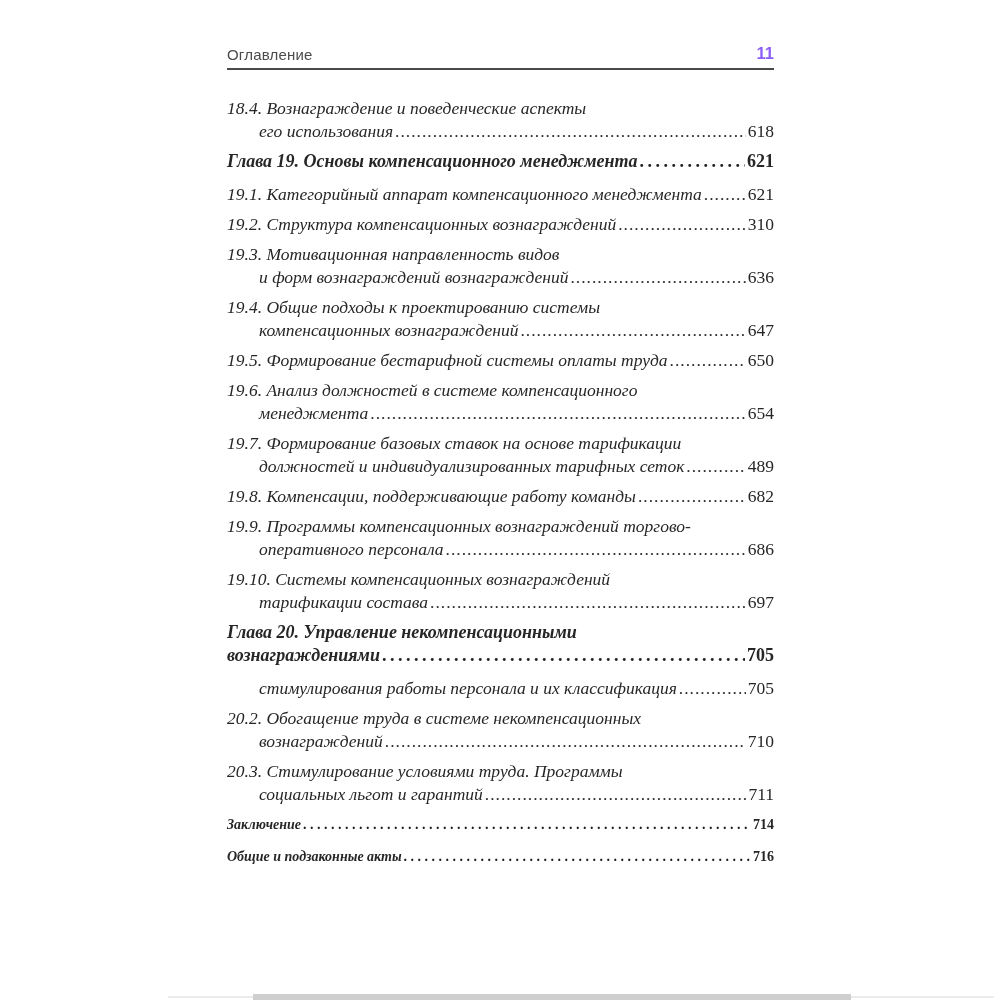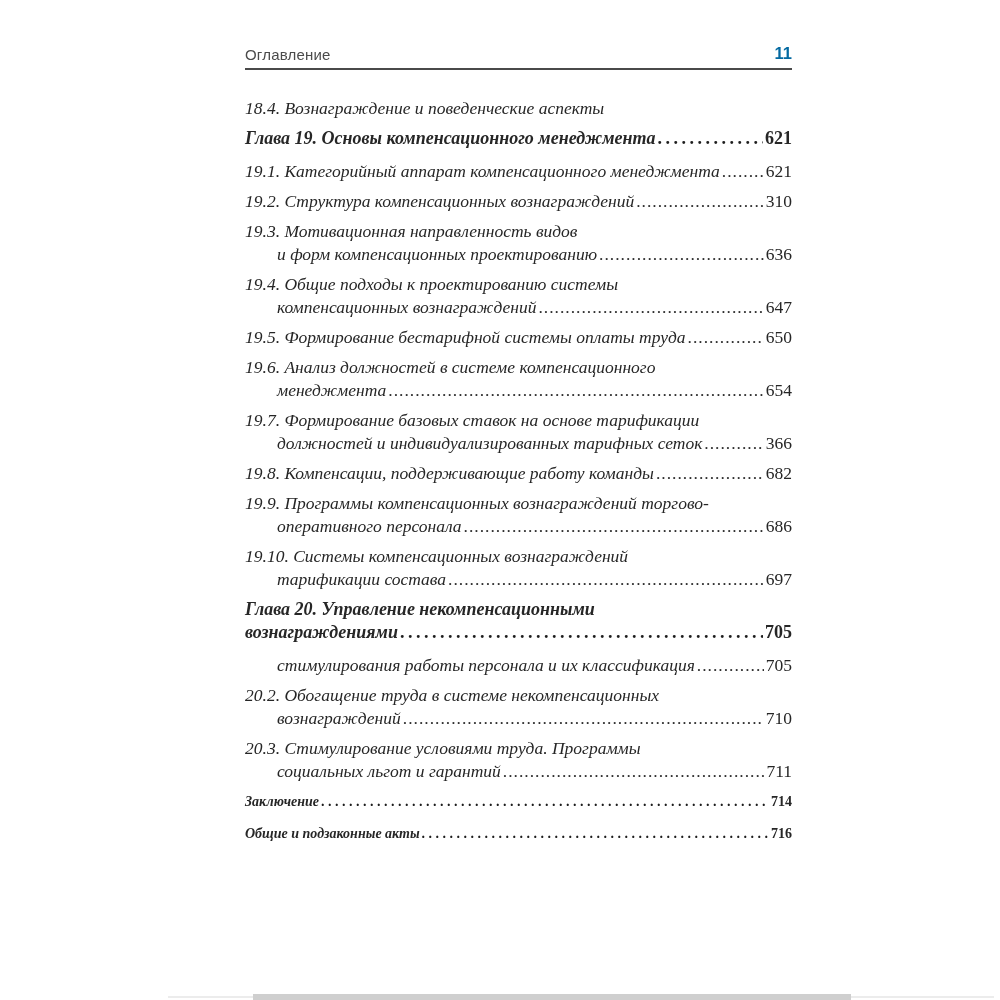--- a/index.html
+++ b/index.html
@@ -10,42 +10,42 @@
   body {
     width: 1000px;
     height: 1000px;
     position: relative;
     overflow: hidden;
     font-family: "Liberation Serif", serif;
     color: #262626;
   }
   .page-column {
     position: absolute;
-    left: 245px;
+    left: 227px;
     top: 44px;
     width: 547px;
   }
   
   .running-header {
     display: flex;
     justify-content: space-between;
     align-items: flex-end;
     border-bottom: 2px solid #4a4a4a;
     padding-bottom: 5px;
     font-family: "Liberation Sans", sans-serif;
   }
   .running-title {
     font-size: 15px;
     color: #4b4b4b;
     letter-spacing: 0.2px;
   }
   .running-page {
     font-size: 16.5px;
     font-weight: bold;
-    color: #0369a1;
+    color: #8b5cf6;
   }
   
   .toc {
     margin-top: 27px;
   }
   .entry {
     margin-bottom: 7px;
     font-size: 17.5px;
     line-height: 23px;
   }
@@ -118,20 +118,25 @@
 <div class="page-column">
   <div class="running-header">
     <span class="running-title">Оглавление</span>
     <span class="running-page">11</span>
   </div>
   <div class="toc" id="toc">
       <div class="entry section">
         <div class="row">
           <span class="txt">18.4. Вознаграждение и поведенческие аспекты</span>
         </div>
+        <div class="row cont">
+          <span class="txt">его использования</span>
+          <span class="dots"></span>
+          <span class="pg">618</span>
+        </div>
       </div>
       <div class="entry chapter">
         <div class="row">
           <span class="txt">Глава 19. Основы компенсационного менеджмента</span>
           <span class="dots"></span>
           <span class="pg">621</span>
         </div>
       </div>
       <div class="entry section">
         <div class="row">
@@ -145,21 +150,21 @@
           <span class="txt">19.2. Структура компенсационных вознаграждений</span>
           <span class="dots"></span>
           <span class="pg">310</span>
         </div>
       </div>
       <div class="entry section">
         <div class="row">
           <span class="txt">19.3. Мотивационная направленность видов</span>
         </div>
         <div class="row cont">
-          <span class="txt">и форм компенсационных проектированию</span>
+          <span class="txt">и форм вознаграждений вознаграждений</span>
           <span class="dots"></span>
           <span class="pg">636</span>
         </div>
       </div>
       <div class="entry section">
         <div class="row">
           <span class="txt">19.4. Общие подходы к проектированию системы</span>
         </div>
         <div class="row cont">
           <span class="txt">компенсационных вознаграждений</span>
@@ -184,21 +189,21 @@
           <span class="pg">654</span>
         </div>
       </div>
       <div class="entry section">
         <div class="row">
           <span class="txt">19.7. Формирование базовых ставок на основе тарификации</span>
         </div>
         <div class="row cont">
           <span class="txt">должностей и индивидуализированных тарифных сеток</span>
           <span class="dots"></span>
-          <span class="pg">366</span>
+          <span class="pg">489</span>
         </div>
       </div>
       <div class="entry section">
         <div class="row">
           <span class="txt">19.8. Компенсации, поддерживающие работу команды</span>
           <span class="dots"></span>
           <span class="pg">682</span>
         </div>
       </div>
       <div class="entry section">

